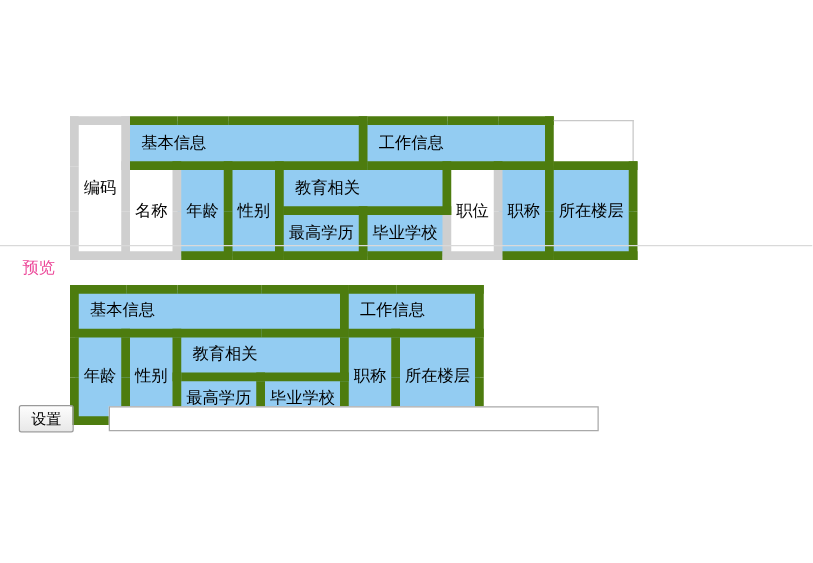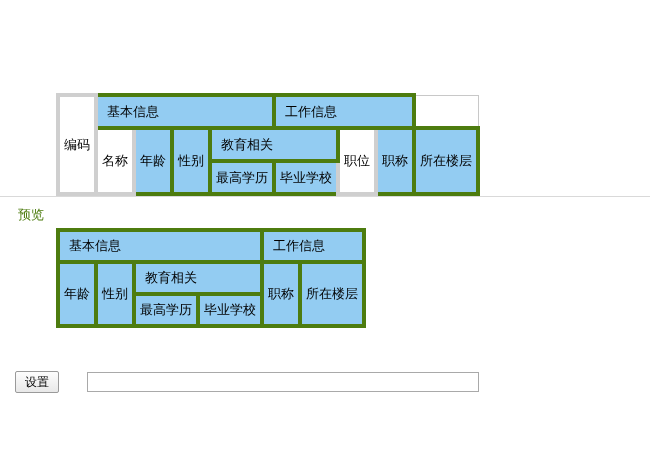--- a/index.html
+++ b/index.html
@@ -20,21 +20,21 @@
   }
 
   
   .grid {
     border-collapse: collapse;
     table-layout: fixed;
     font-size: 13px;
     color: #000000;
   }
   .grid td {
-    border: 4px solid #4d7c0f;
+    border: 7px solid #4d7c0f;
     background: #93ccf2;
     padding: 0 9px;
     height: 29px;
     line-height: 29px;
     white-space: nowrap;
     vertical-align: middle;
     text-align: left;
     margin-top: 28px;
   }
   .grid td.off {
@@ -78,21 +78,21 @@
     height: 0;
     border-top: 1px solid #d9d9d9;
   }
 
   
   #preview-label {
     position: absolute;
     left: 18px;
     top: 206px;
     font-size: 13px;
-    color: #4d7c0f;
+    color: #ec4899;
     line-height: 18px;
   }
 
   
   #preview-table-wrap {
     position: absolute;
     left: 56px;
     top: 228px;
   }
   #preview-table td {
@@ -104,21 +104,20 @@
     line-height: 56px;
   }
 
   
   #bottom-bar {
     position: absolute;
     left: 15px;
     top: 324px;
     display: flex;
     align-items: center;
-    margin-top: 47px;
   }
   #settings-button {
     font-family: "DejaVu Sans", "Liberation Sans", sans-serif;
     font-size: 12px;
     color: #000000;
     background: linear-gradient(#fdfdfd, #e8e8e8);
     border: 1px solid #9a9a9a;
     border-radius: 2px;
     padding: 3px 9px;
     height: 22px;

